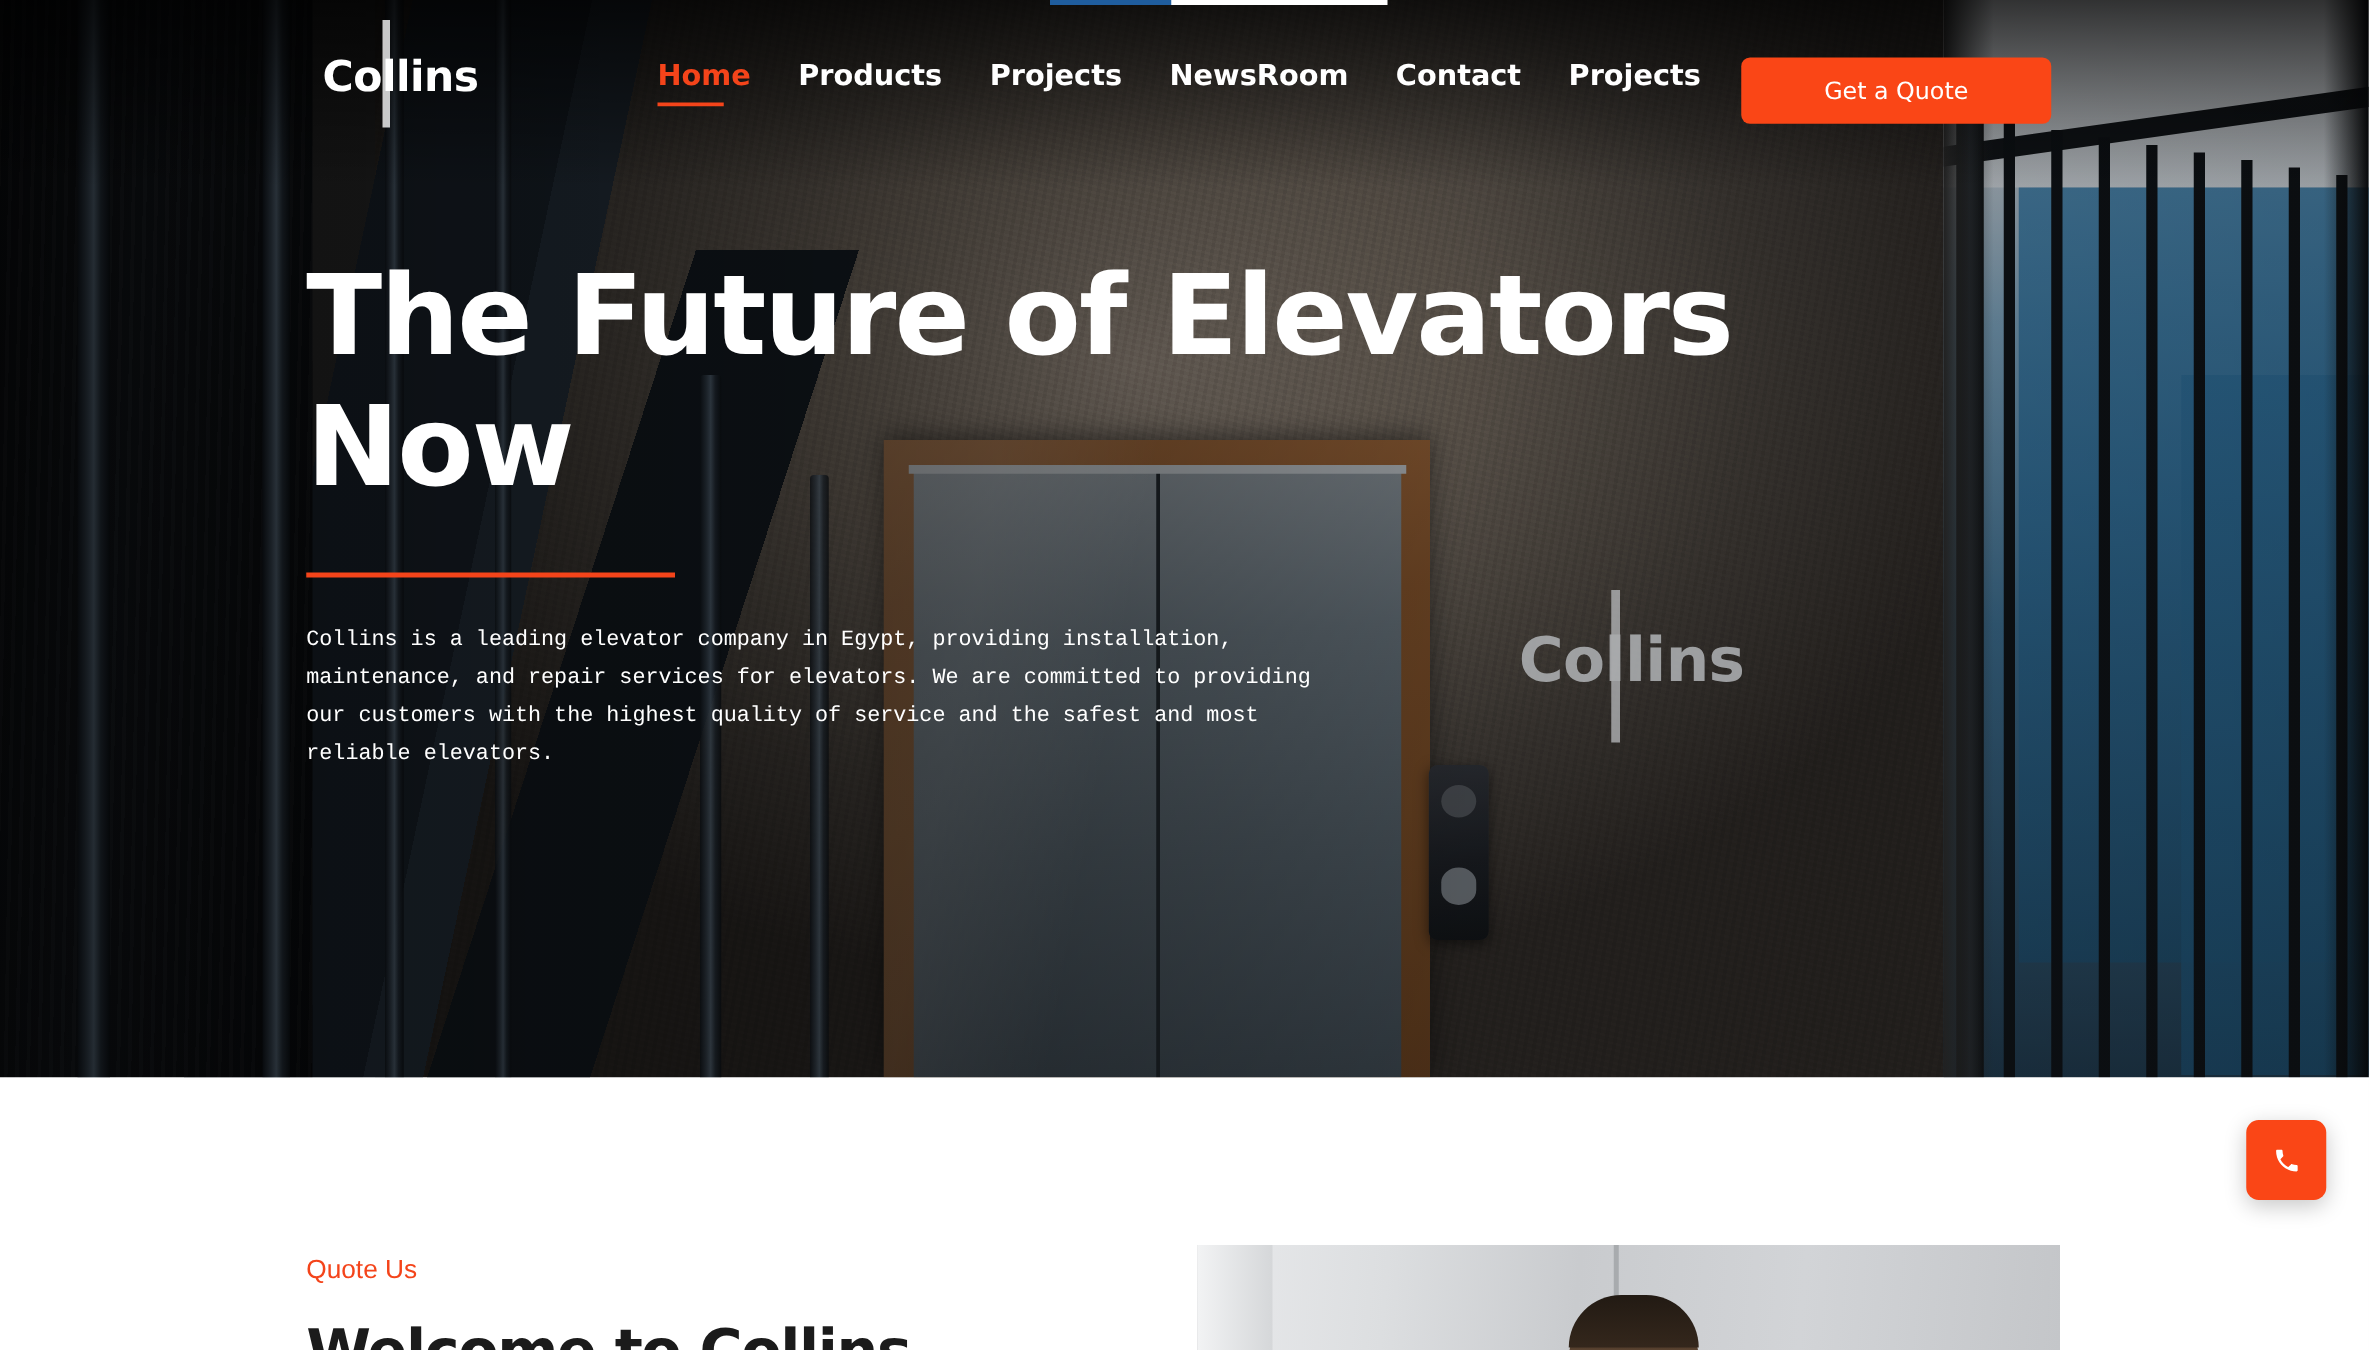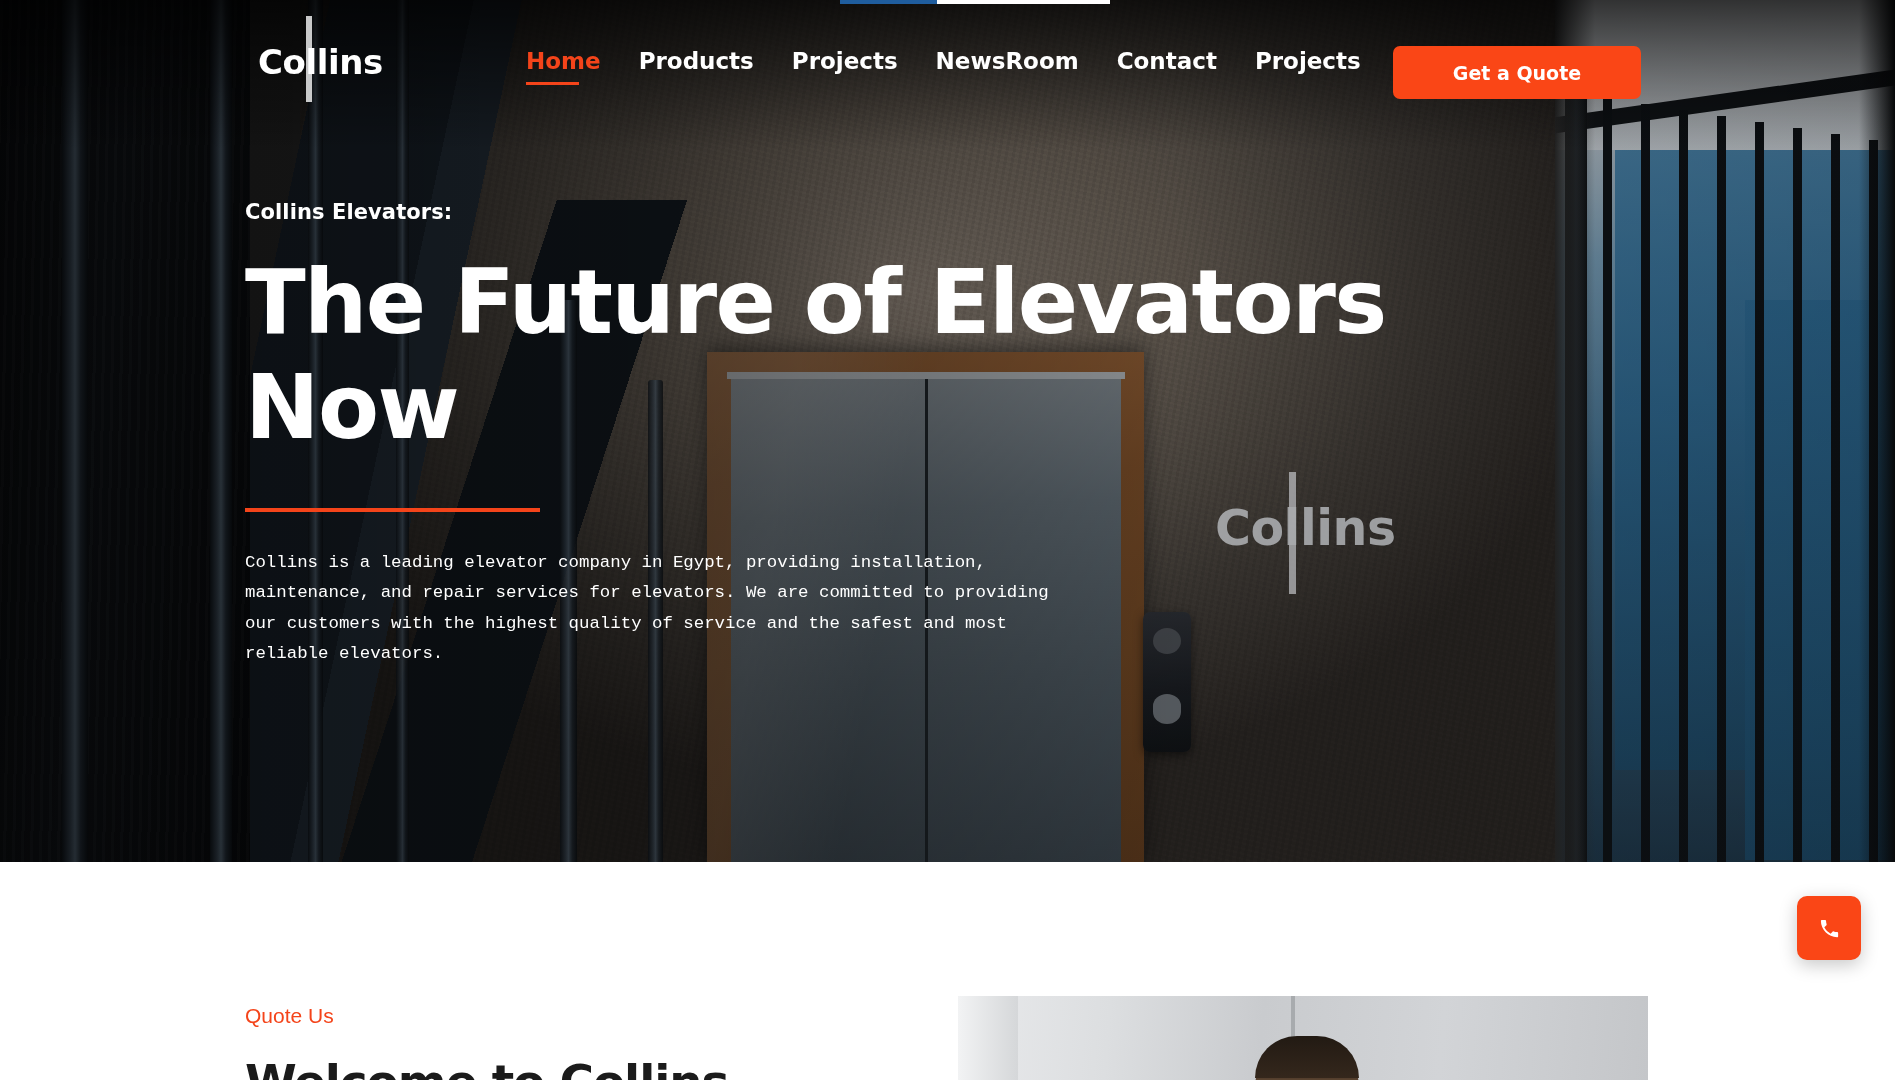--- a/index.html
+++ b/index.html
@@ -122,21 +122,21 @@
     align-items:center; gap:0; }
   .menu a{ position:relative; color:#ffffff; text-decoration:none;
     font-size:23px; font-weight:700; padding:0 38px 11px 0;
     font-family:"DejaVu Sans", sans-serif; white-space:nowrap; }
   .menu a.active{ color:#f4441a; }
   .menu a.active::after{ content:""; position:absolute; left:0; bottom:0;
     width:53px; height:3px; background:#f4441a; }
 
   .quote-btn{ position:absolute; left:1393px; top:46px; width:248px; height:53px;
     background:#fa4616; color:#ffffff; border:none; border-radius:7px;
-    font-size:19px; font-weight:700; cursor:pointer;
+    font-size:19px; font-weight:400; cursor:pointer;
     font-family:"DejaVu Sans", sans-serif; }
 
   
   .hero-copy{ position:absolute; left:245px; top:200px; z-index:30; width:1160px; }
   .eyebrow{ color:#ffffff; font-size:21px; font-weight:700; letter-spacing:.1px;
     font-family:"DejaVu Sans", sans-serif; margin-bottom:26px; }
   .headline{ color:#ffffff; font-size:89px; font-weight:700; line-height:1.18;
     letter-spacing:-1.6px; font-family:"DejaVu Sans", sans-serif; max-width:1150px; }
   .rule{ width:295px; height:4px; background:#f4441a; margin:48px 0 36px 0; }
   .lede{ color:#ffffff; font-size:17.4px; line-height:1.74; max-width:805px;
@@ -249,21 +249,20 @@
         <a href="#">Projects</a>
         <a href="#">NewsRoom</a>
         <a href="#">Contact</a>
         <a href="#">Projects</a>
       </div>
 
       <button class="quote-btn">Get a Quote</button>
     </nav>
 
     <div class="hero-copy">
-      <div class="eyebrow">Collins Elevators:</div>
       <h1 class="headline">The Future of Elevators Now</h1>
       <div class="rule"></div>
       <p class="lede">Collins is a leading elevator company in Egypt, providing installation, maintenance, and repair services for elevators. We are committed to providing our customers with the highest quality of service and the safest and most reliable elevators.</p>
     </div>
   </section>
 
   <section class="about">
     <div class="about-left">
       <div class="kicker">Quote Us</div>
       <h2 class="about-title">Welcome to Collins</h2>

